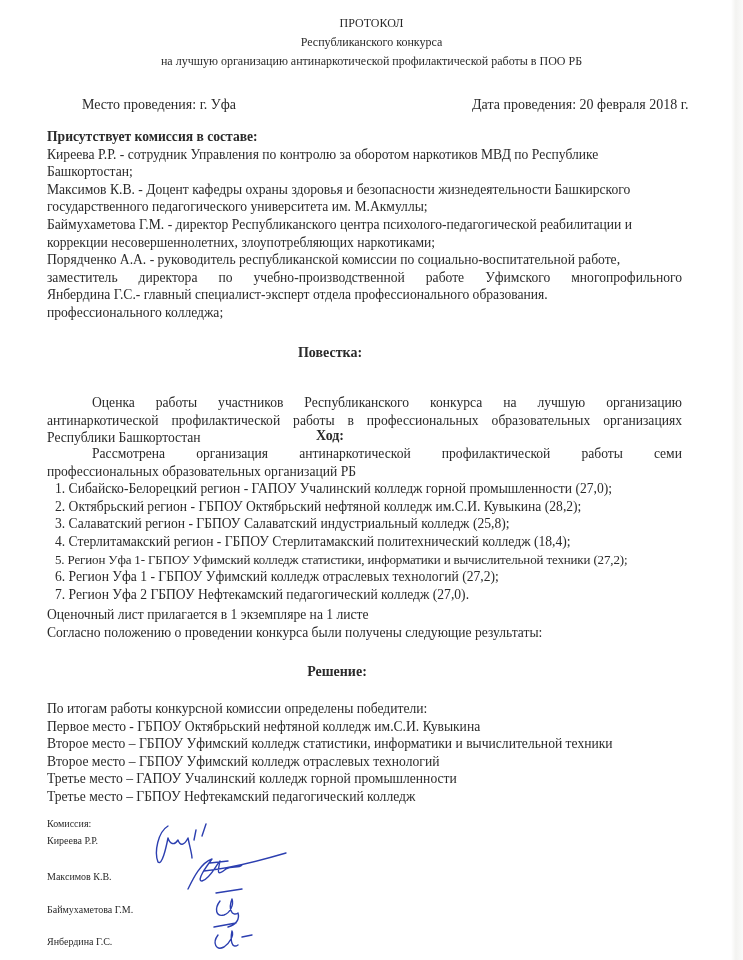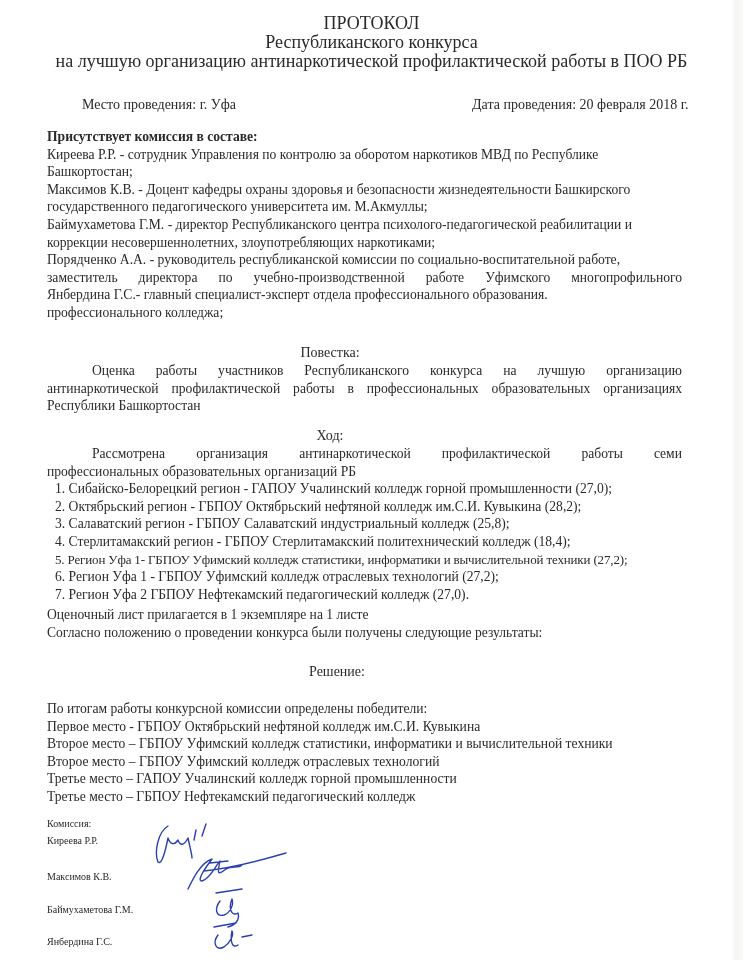--- a/index.html
+++ b/index.html
@@ -10,31 +10,31 @@
     color: #2a2a2a;
     position: relative;
   }
   .page-edge {
     position: absolute; top: 0; right: 0; width: 12px; height: 960px;
     background: linear-gradient(to right, #ffffff, #f3f3f1 40%, #fafaf9);
   }
   .doc { position: absolute; left: 0; top: 0; width: 743px; font-size: 13.6px; line-height: 17.6px; }
   .center { text-align: center; }
   .title-block { position: absolute; top: 14px; left: 0; width: 743px; }
-  .title-block div { line-height: 19px; font-size: 18px; }
+  .title-block div { line-height: 19px; font-size: 12px; }
   .place-row { position: absolute; top: 96px; left: 47px; width: 630px; font-size: 14px; margin-left: 35px; }
   .place-row .date { position: absolute; left: 390px; top: 0; white-space: nowrap; }
   .block { position: absolute; left: 47px; width: 635px; }
   .bold { font-weight: bold; font-family: Liberation Serif, serif; }
   .justify { text-align: justify; text-align-last: left; }
   .indent { text-indent: 45px; }
   .line { display: block; }
   .ol-item { display: block; padding-left: 8px; white-space: nowrap; }
   .ol-item.narrow { font-size: 13px; letter-spacing: -0.15px; }
-  .heading { position: absolute; left: 0; width: 660px; text-align: center; font-weight: normal; font-size: 14px; }
+  .heading { position: absolute; left: 0; width: 660px; text-align: center; font-weight: bold; font-size: 14px; }
   .sig-label { position: absolute; left: 47px; font-size: 10px; }
   .sig { position: absolute; }
   .sig path { fill: none; stroke: #2c3fb0; stroke-width: 1.4; stroke-linecap: round; stroke-linejoin: round; }
 </style>
 </head>
 <body>
 
 <div class="page-edge"></div>
 
 <div class="doc">
@@ -59,21 +59,21 @@
     <span class="line justify">Баймухаметова Г.М. - директор Республиканского центра психолого-педагогической реабилитации и</span>
     <span class="line">коррекции несовершеннолетних, злоупотребляющих наркотиками;</span>
     <span class="line justify">Порядченко А.А. - руководитель республиканской комиссии по социально-воспитательной работе,</span>
     <span class="line justify" style="text-align-last: justify;">заместитель директора по учебно-производственной работе Уфимского многопрофильного</span>
     <span class="line">Янбердина Г.С.- главный специалист-эксперт отдела профессионального образования.</span>
     <span class="line">профессионального колледжа;</span>
   </div>
 
   <div class="heading" style="top:344px;">Повестка:</div>
   <div class="block" style="top:362px;">
-    <span class="line indent" style="text-align: justify; text-align-last: justify;">Оценка работы участников Республиканского конкурса на лучшую организацию</span>
+    <span class="line indent" style="text-align: justify; text-align-last: justify; margin-top: 32px;">Оценка работы участников Республиканского конкурса на лучшую организацию</span>
     <span class="line" style="text-align: justify; text-align-last: justify;">антинаркотической профилактической работы в профессиональных образовательных организациях</span>
     <span class="line">Республики Башкортостан</span>
   </div>
 
   <div class="heading" style="top:427px;">Ход:</div>
   <div class="block" style="top:445px;">
     <span class="line indent" style="text-align: justify; text-align-last: justify;">Рассмотрена организация антинаркотической профилактической работы семи</span>
     <span class="line">профессиональных образовательных организаций РБ</span>
     <span class="ol-item">1. Сибайско-Белорецкий регион - ГАПОУ Учалинский колледж горной промышленности (27,0);</span>
     <span class="ol-item">2. Октябрьский регион - ГБПОУ Октябрьский нефтяной колледж им.С.И. Кувыкина (28,2);</span>

